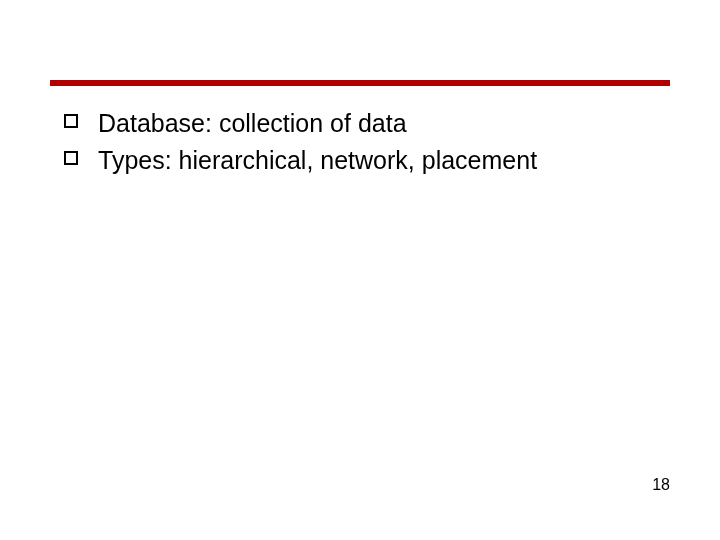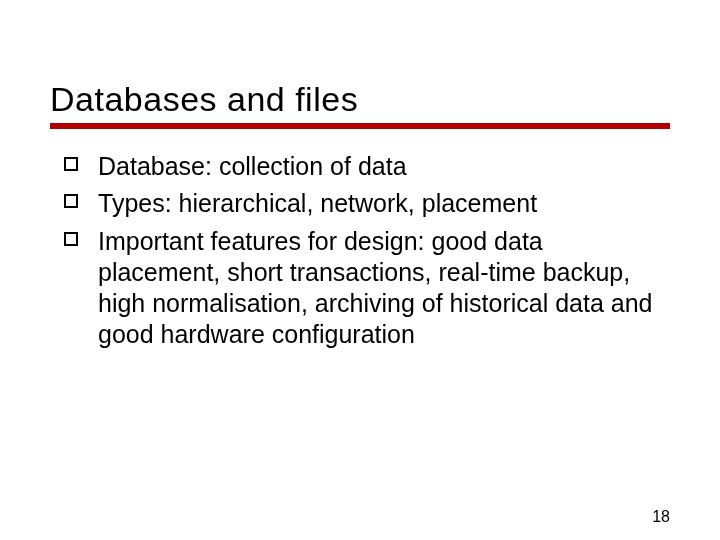--- a/index.html
+++ b/index.html
@@ -48,39 +48,34 @@
     left: 6px;
     top: 6px;
     width: 14px;
     height: 14px;
     border: 2px solid #000;
     box-sizing: border-box;
   }
   .pagenum {
     position: absolute;
     right: 50px;
-    bottom: 14px;
+    bottom: 46px;
     font-size: 16px;
     color: #000;
   }
 </style>
 </head>
 <body>
 
 <div class="slide">
-  <h1 class="title">Databases and files</h1>
   <div class="rule"></div>
   <ul class="bullets">
     <li>
       <span class="box"></span>
       <span>Database: collection of data</span>
     </li>
     <li>
       <span class="box"></span>
       <span>Types: hierarchical, network, placement</span>
     </li>
-    <li>
-      <span class="box"></span>
-      <span>Important features for design: good data placement, short transactions, real-time backup, high normalisation, archiving of historical data and good hardware configuration</span>
-    </li>
   </ul>
   <div class="pagenum">18</div>
 </div>
 
 </body></html>

